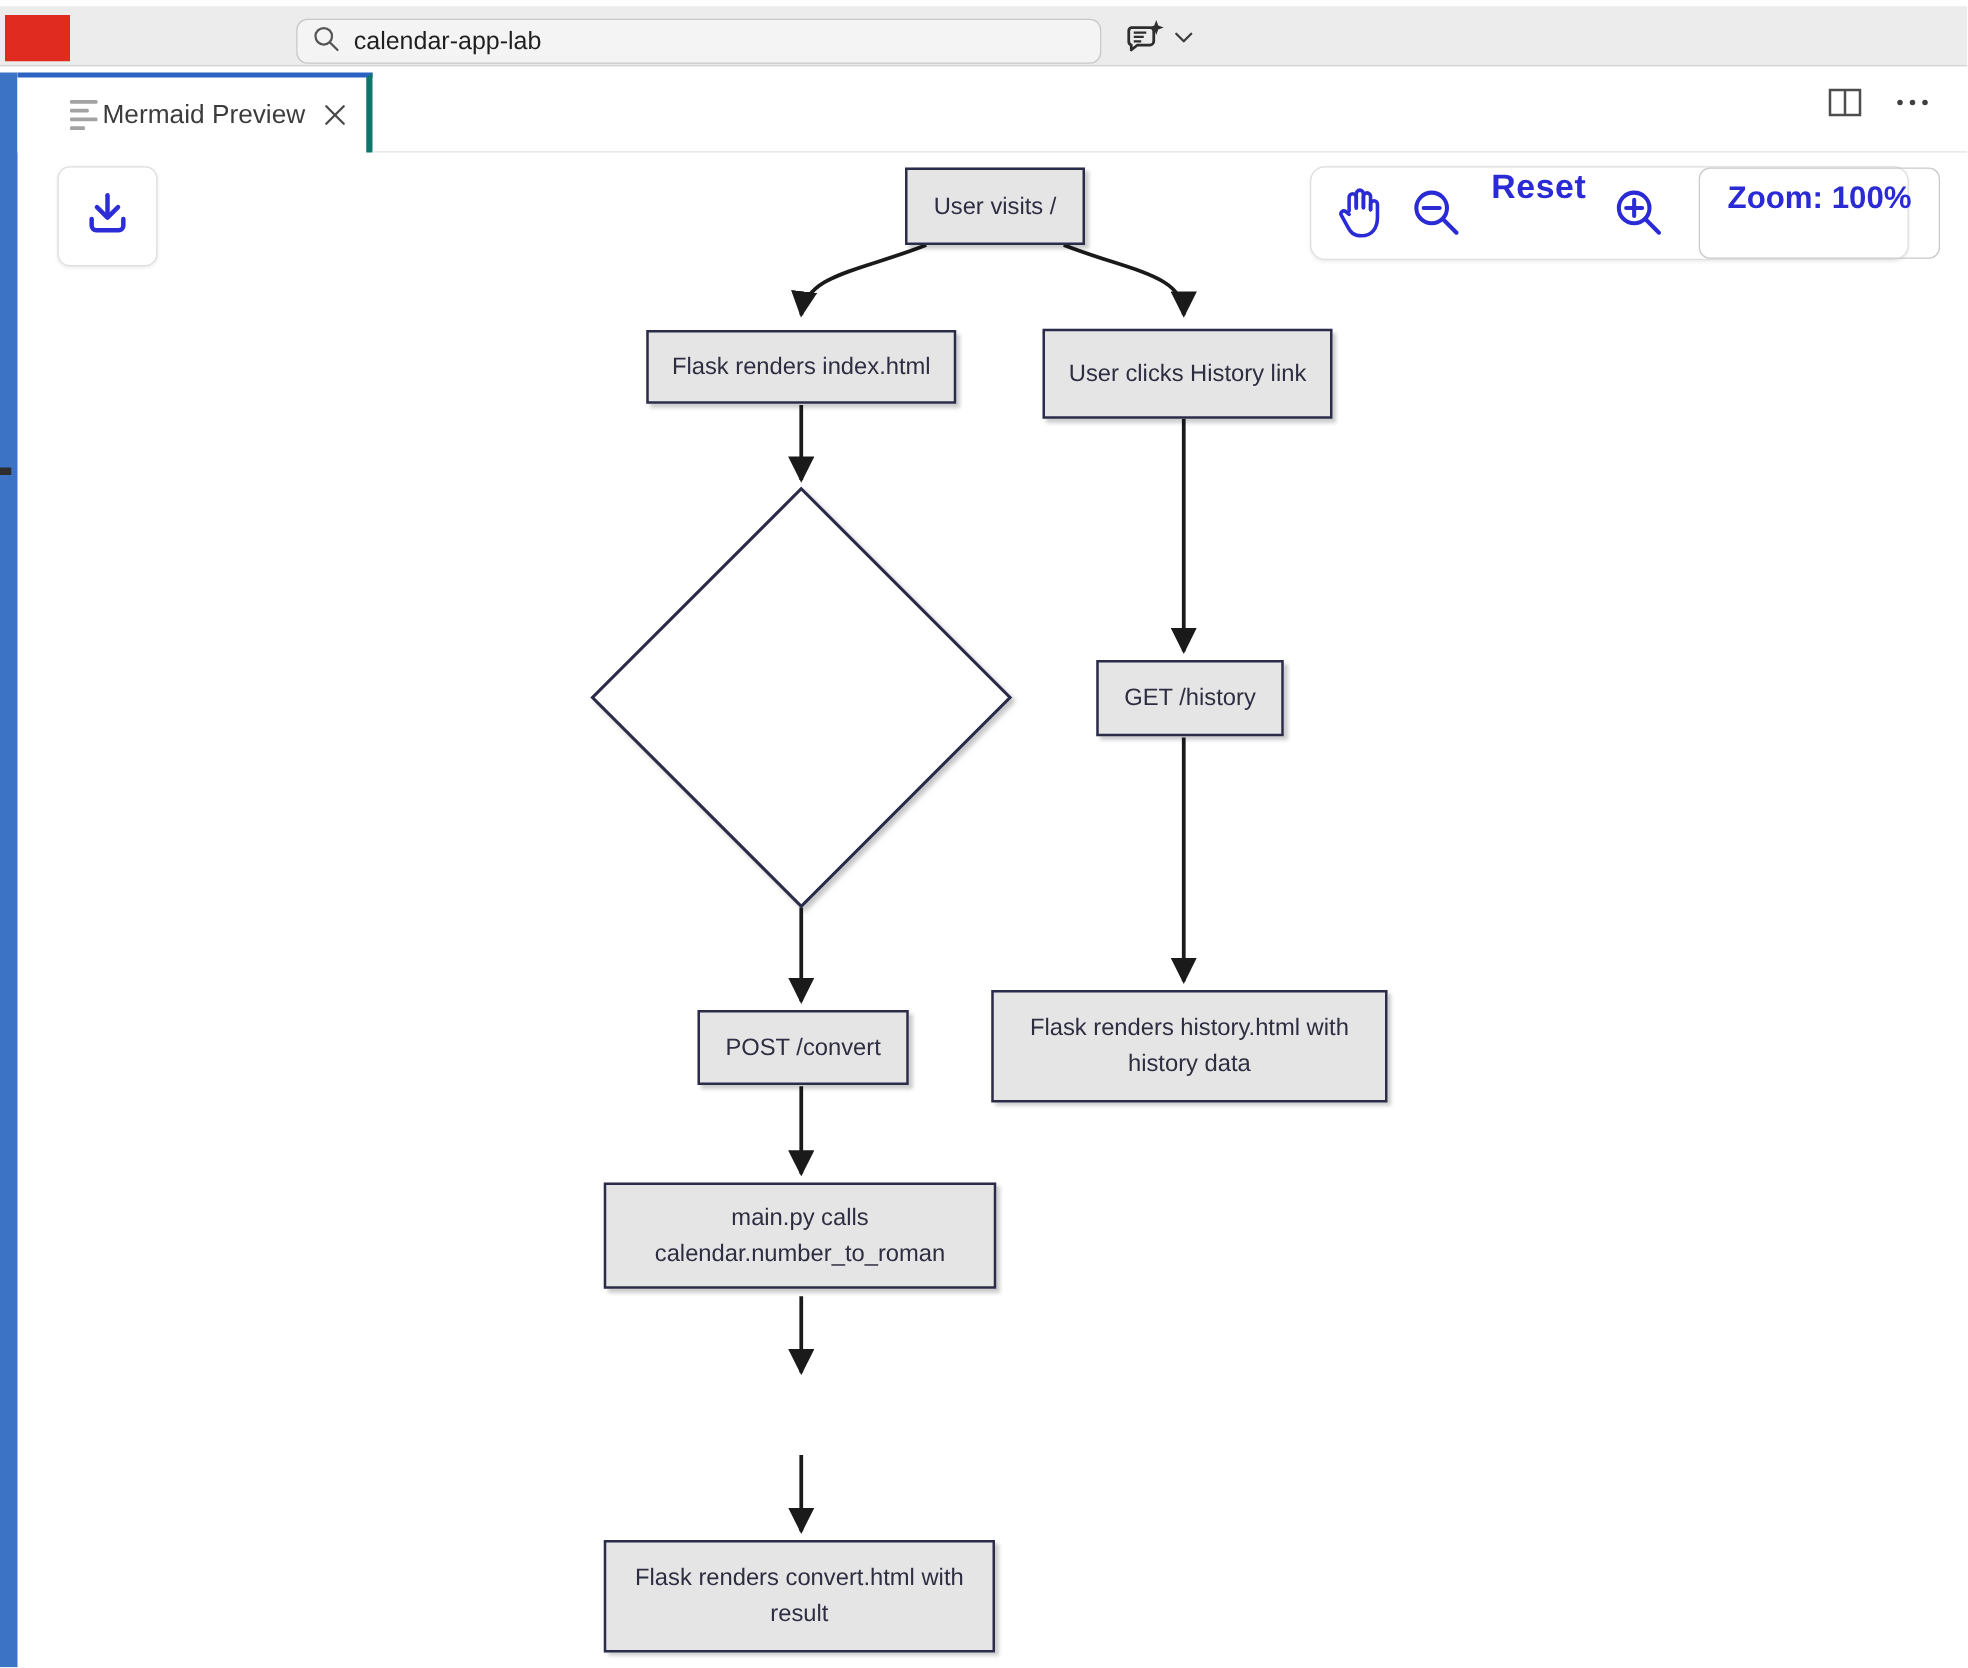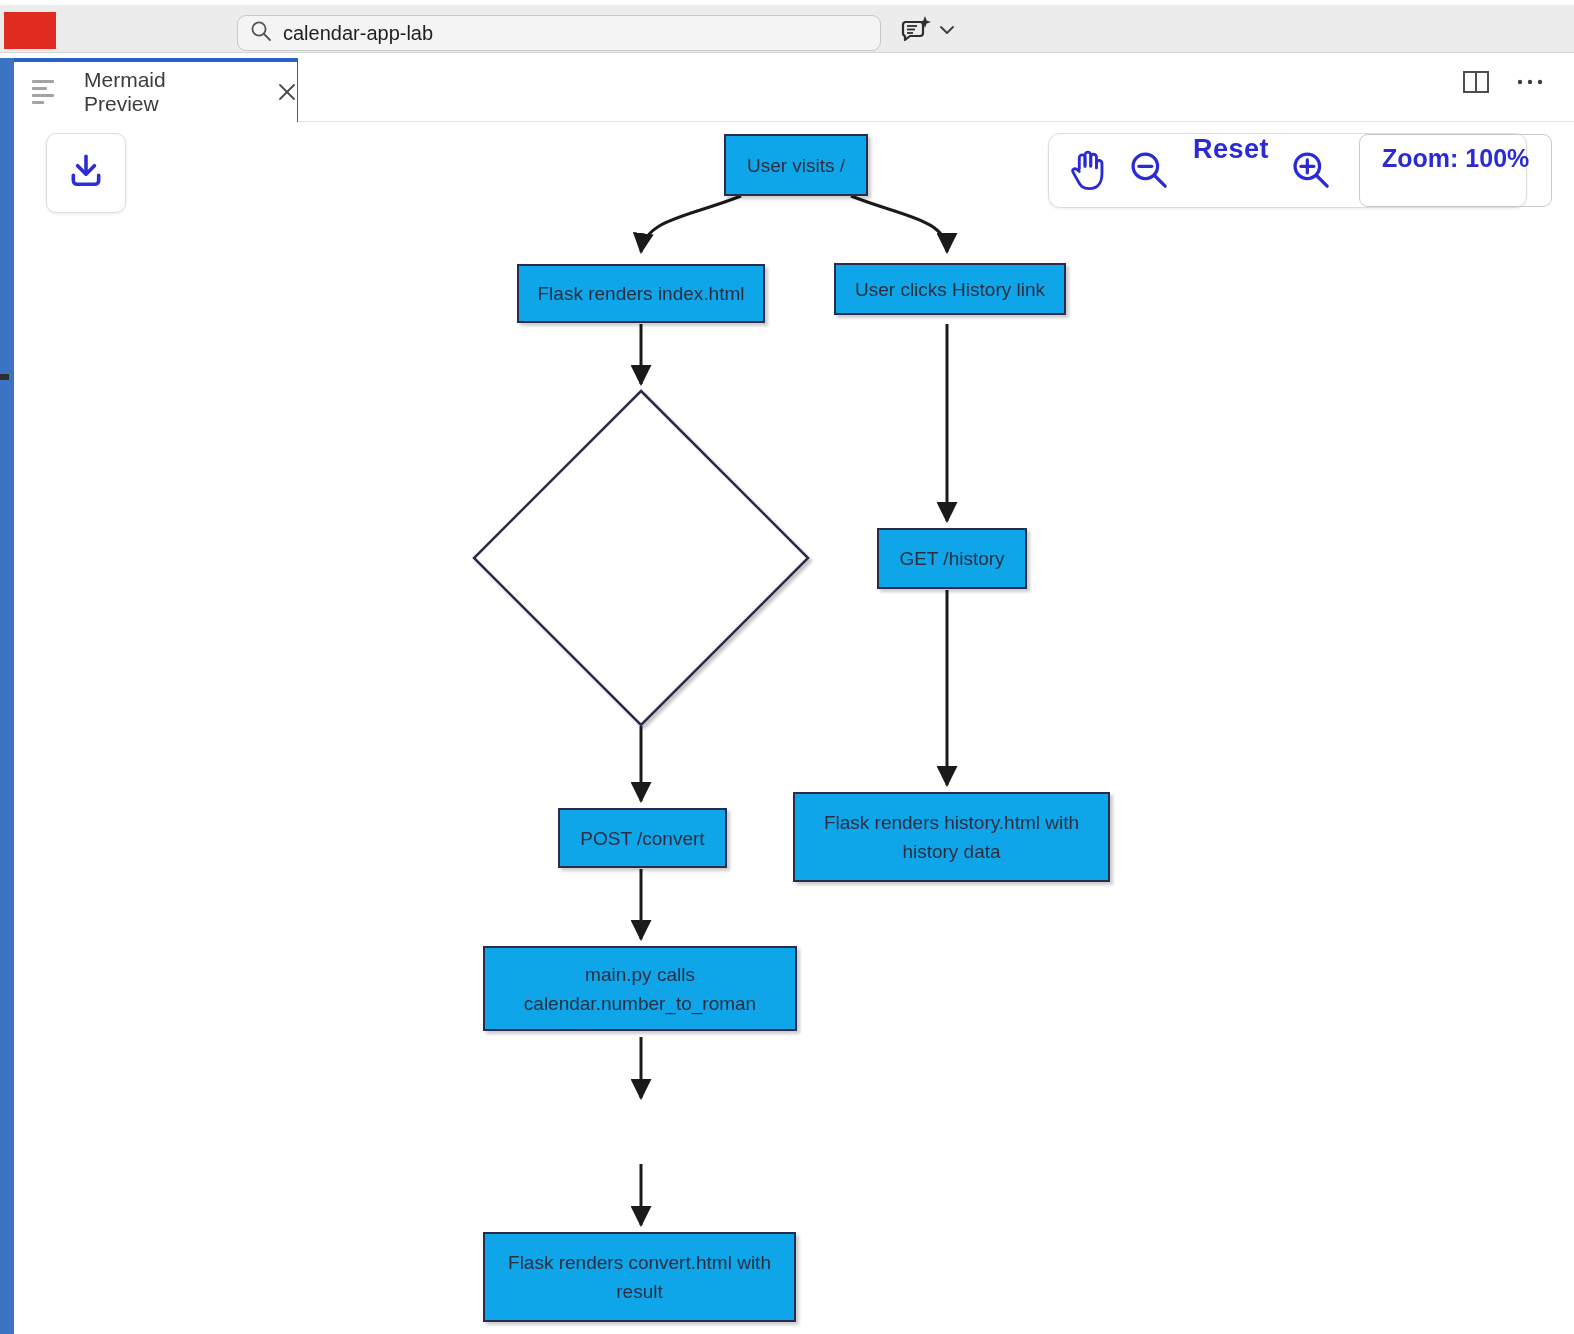--- a/index.html
+++ b/index.html
@@ -14,22 +14,22 @@
               border:1px solid #c8c8c8;border-radius:9px;display:flex;align-items:center;
               padding:0 12px;box-sizing:border-box;gap:9px;}
   .search-box input{border:none;outline:none;background:transparent;font-size:20px;color:#1f1f1f;
               width:100%;font-family:"Liberation Sans",sans-serif;}
   .copilot-wrap{position:absolute;left:900px;top:10px;display:flex;align-items:center;gap:6px;}
 
   
   .stripe{position:absolute;left:0;top:58px;width:14px;height:1276px;background:#3d73c5;}
   .stripe-mark{position:absolute;left:0;top:374px;width:9px;height:6px;background:#2e2e2e;}
   .tab{position:absolute;left:14px;top:58px;width:284px;height:64px;background:#ffffff;
-       border-top:4px solid #2c63c3;border-right:1px solid #0f766e;box-sizing:border-box;
-       display:flex;align-items:center;padding-left:18px;gap:30px;cursor:pointer;}
+       border-top:4px solid #2c63c3;border-right:5px solid #0f766e;box-sizing:border-box;
+       display:flex;align-items:center;padding-left:42px;gap:4px;cursor:pointer;}
   .tab-title{font-size:21px;color:#3c3c3c;}
   .tab-close{margin-left:10px;display:flex;align-items:center;}
   .tabbar-border{position:absolute;left:298px;top:121px;width:1276px;height:1px;background:#e3e3e3;}
   .tab-actions{position:absolute;left:1462px;top:70px;display:flex;align-items:center;gap:26px;}
   .outline-icon{display:inline-flex;flex-direction:column;gap:4px;}
   .outline-icon i{display:block;height:3px;background:#a3a3a3;border-radius:1px;}
 
   
   .download-btn{position:absolute;left:46px;top:133px;width:78px;height:78px;background:#fff;
       border:1px solid #dddddd;border-radius:10px;box-shadow:0 1px 3px rgba(0,0,0,.08);
@@ -37,21 +37,21 @@
   .controls{position:absolute;left:1048px;top:133px;width:479px;height:75px;background:#fff;
       border:1px solid #dddddd;border-radius:12px;box-shadow:0 1px 3px rgba(0,0,0,.08);
       display:flex;padding:0 18px;box-sizing:border-box;gap:22px;}
   .ctrl-label{font-size:27px;font-weight:bold;color:#2b2bd5;letter-spacing:.5px;}
   .zoom-badge{margin-left:4px;border:1.5px solid #c9c9c9;border-radius:9px;padding:9px 22px;
       font-size:25px;font-weight:bold;color:#2b2bd5;white-space:nowrap;}
   .icon-btn{display:flex;align-items:center;justify-content:center;cursor:pointer;}
 
   
   .edges{position:absolute;left:0;top:0;width:1574px;height:1334px;z-index:1;pointer-events:none;}
-  .node{position:absolute;z-index:2;background:#0ea5e9;border:2.5px solid #2b2b4a;
+  .node{position:absolute;z-index:2;background:#e5e5e5;border:2.5px solid #2b2b4a;
         color:#2e2e42;font-size:19px;line-height:29px;display:flex;align-items:center;
         justify-content:center;text-align:center;white-space:pre-line;
         box-shadow:3px 3px 3px rgba(0,0,0,.20);box-sizing:border-box;}
   .diamond-label{position:absolute;z-index:2;color:#2e2e42;font-size:19px;text-align:center;
         display:flex;align-items:center;justify-content:center;white-space:pre-line;}
 </style>
 </head>
 <body>
 
 <div class="screen">
@@ -182,21 +182,21 @@
       <path d="M947,324 L947,521" marker-end="url(#arrow)"></path>
       <path d="M947,590 L947,785" marker-end="url(#arrow)"></path>
     </g>
     <polygon points="641,391 808,558 641,725 474,558" fill="#ffffff" stroke="#2b2b4a" stroke-width="2.5" filter="url(#nshadow)"></polygon>
   </svg>
 
   <div class="node" style="left:724px;top:134px;width:144px;height:62px;">User visits /</div>
 
   <div class="node" style="left:517px;top:264px;width:248px;height:59px;">Flask renders index.html</div>
 
-  <div class="node" style="left:834px;top:263px;width:232px;height:52px;">User clicks History link</div>
+  <div class="node" style="left:834px;top:263px;width:232px;height:72px;">User clicks History link</div>
 
 
   <div class="node" style="left:877px;top:528px;width:150px;height:61px;">GET /history</div>
 
   <div class="node" style="left:558px;top:808px;width:169px;height:60px;">POST /convert</div>
 
   <div class="node" style="left:793px;top:792px;width:317px;height:90px;">Flask renders history.html with
 history data</div>
 
   <div class="node" style="left:483px;top:946px;width:314px;height:85px;">main.py calls

